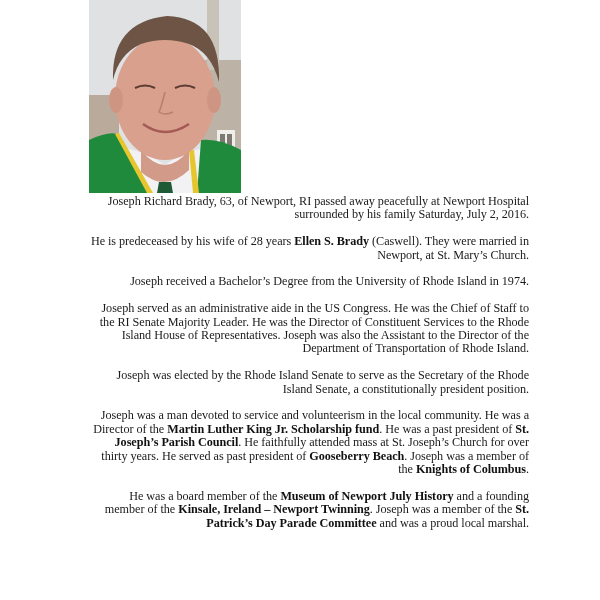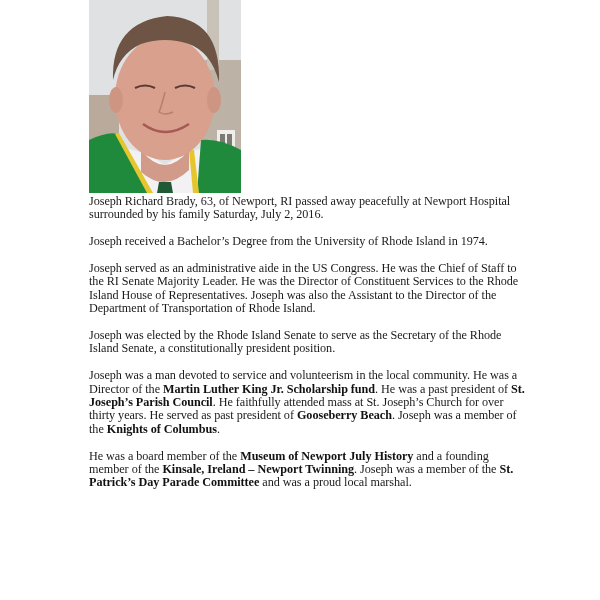--- a/index.html
+++ b/index.html
@@ -30,20 +30,21 @@
     }
     .photo svg { display: block; }
     .obit-text {
       margin-top: 2px;
       font-size: 12.2px;
       line-height: 13.4px;
       letter-spacing: -0.05px;
     }
     .obit-text p {
       margin: 0 0 13.4px 0;
+      text-align: right;
     }
     .obit-text b {
       font-weight: bold;
       color: #111;
     }
   </style>
 </head>
 <body>
 
 <div class="page">
@@ -84,20 +85,23 @@
 
       <path d="M54 124 Q76 140 100 124" stroke="#a55a55" stroke-width="2.5" fill="none"></path>
     </svg>
   </div>
 
   <div class="obit-text">
     <p>
       <span>Joseph Richard Brady, 63, of Newport, RI passed away peacefully at Newport Hospital surrounded by his family Saturday, July 2, 2016.</span>
     </p>
     <p>
+      <span>He is predeceased by his wife of 28 years </span><b>Ellen S. Brady</b><span> (Caswell). They were married in Newport, at St. Mary’s Church.</span>
+    </p>
+    <p>
       <span>Joseph received a Bachelor’s Degree from the University of Rhode Island in 1974.</span>
     </p>
     <p>
       <span>Joseph served as an administrative aide in the US Congress. He was the Chief of Staff to the RI Senate Majority Leader. He was the Director of Constituent Services to the Rhode Island House of Representatives. Joseph was also the Assistant to the Director of the Department of Transportation of Rhode Island.</span>
     </p>
     <p>
       <span>Joseph was elected by the Rhode Island Senate to serve as the Secretary of the Rhode Island Senate, a constitutionally president position.</span>
     </p>
     <p>
       <span>Joseph was a man devoted to service and volunteerism in the local community. He was a Director of the </span><b>Martin Luther King Jr. Scholarship fund</b><span>. He was a past president of </span><b>St. Joseph’s Parish Council</b><span>. He faithfully attended mass at St. Joseph’s Church for over thirty years. He served as past president of </span><b>Gooseberry Beach</b><span>. Joseph was a member of the </span><b>Knights of Columbus</b><span>.</span>

